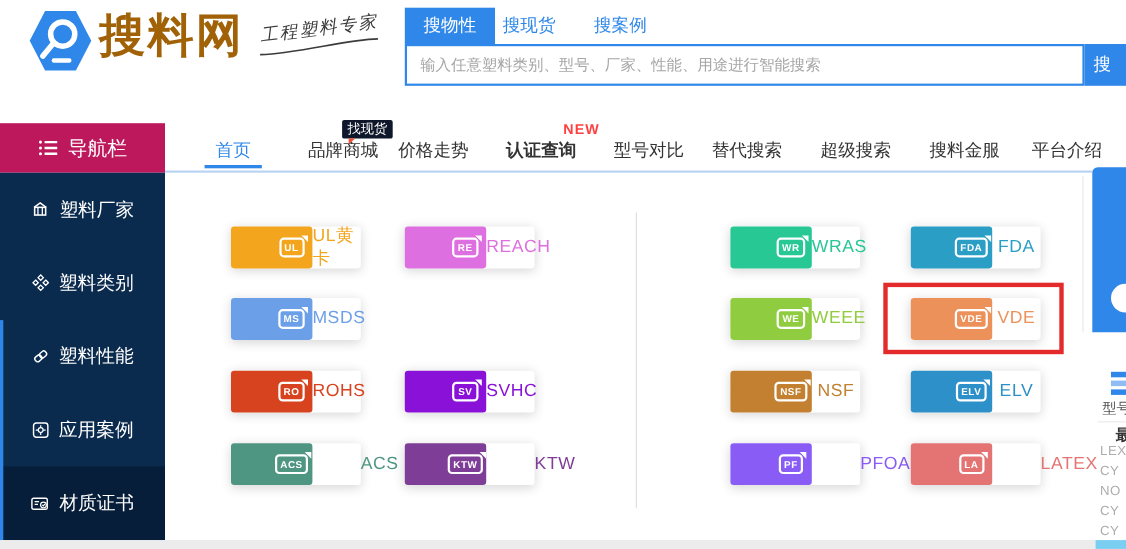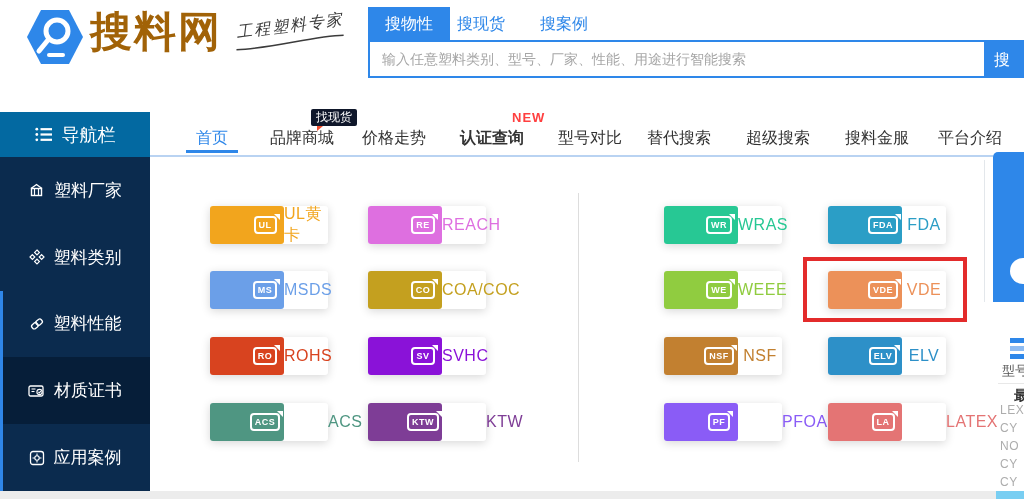--- a/index.html
+++ b/index.html
@@ -15,26 +15,26 @@
   .tab-active{left:368px;top:7px;background:#2E87E9;color:#fff;padding:0 17px;}
   .tab-idle{color:#2E87E9;top:7px;}
   .tab-2{left:457px;} .tab-3{left:540px;}
   .search-input{left:368px;top:40px;width:618px;height:38px;border:2px solid #2E87E9;
       box-sizing:border-box;padding:0 12px;font-size:14px;color:#333;outline:none;}
   .search-input::placeholder{color:#A6A6A6;}
   .search-btn{left:986px;top:40px;width:38px;height:38px;background:#2E87E9;color:#fff;
       font-size:16px;line-height:38px;text-align:left;padding-left:8px;border:none;}
 
   
-  .side-header{left:0;top:112px;width:150px;height:45px;background:#0369a1;color:#fff;
+  .side-header{left:0;top:112px;width:150px;height:45px;background:#be185d;color:#fff;
       display:flex;align-items:center;justify-content:center;gap:9px;font-size:18px;}
   .nav-line{left:150px;top:155px;width:843px;height:2px;background:#B9D3F2;}
   .nav-item{top:126px;height:24px;line-height:24px;font-size:16px;color:#333;text-align:center;cursor:pointer;}
   .nav-item.on{color:#2E87E9;}
-  .n1{left:186px;width:52px;} .n2{left:268px;width:68px;text-align:center;} .n3{left:360px;width:68px;}
+  .n1{left:186px;width:52px;} .n2{left:278px;width:68px;text-align:center;} .n3{left:360px;width:68px;}
   .n4{left:458px;width:68px;font-weight:bold;} .n5{left:556px;width:68px;} .n6{left:645px;width:68px;}
   .n7{left:744px;width:68px;} .n8{left:843px;width:68px;} .n9{left:936px;width:68px;}
   .nav-underline{left:186px;top:150px;width:52px;height:3px;background:#2E87E9;}
   .hot-badge{left:311px;top:109px;height:17px;line-height:17px;padding:0 5px;background:#0f172a;
       color:#fff;font-size:12px;border-radius:2px;}
   .hot-badge-tail{left:317px;top:126px;width:0;height:0;border-top:5px solid #F4502F;
       border-right:6px solid transparent;}
   .new-badge{left:512px;top:110px;color:#FF4040;font-size:13px;font-weight:bold;letter-spacing:1px;}
 
   
@@ -144,38 +144,38 @@
     </div>
     <div class="side-item">
       <svg width="16" height="16" viewBox="0 0 16 16">
         <g transform="rotate(-40 8 8)">
           <rect x="2" y="5.5" width="6.5" height="5" rx="2" fill="none" stroke="#fff" stroke-width="1.3"></rect>
           <rect x="7.5" y="5.5" width="6.5" height="5" rx="2" fill="none" stroke="#fff" stroke-width="1.3"></rect>
         </g>
       </svg>
       <span>塑料性能</span>
     </div>
+    <div class="side-item">
+      <svg width="16" height="16" viewBox="0 0 16 16">
+        <rect x="1.5" y="1.5" width="13" height="13" rx="2.5" fill="none" stroke="#fff" stroke-width="1.3"></rect>
+        <circle cx="8" cy="8" r="2.2" fill="none" stroke="#fff" stroke-width="1.1"></circle>
+        <path d="M8 3.5v2.3 M8 10.2v2.3 M3.5 8h2.3 M10.2 8h2.3" stroke="#fff" stroke-width="1.1"></path>
+      </svg>
+      <span>应用案例</span>
+    </div>
     <div class="side-item on">
       <svg width="17" height="16" viewBox="0 0 17 16">
         <rect x="1" y="3" width="14" height="10" rx="1.5" fill="none" stroke="#fff" stroke-width="1.3"></rect>
         <line x1="3.5" y1="6" x2="7.5" y2="6" stroke="#fff" stroke-width="1.1"></line>
         <line x1="3.5" y1="8.5" x2="6.5" y2="8.5" stroke="#fff" stroke-width="1.1"></line>
         <circle cx="11.5" cy="9" r="2.6" fill="none" stroke="#fff" stroke-width="1.1"></circle>
         <path d="M10.4 9l.9.9 1.5-1.7" fill="none" stroke="#fff" stroke-width="1.1"></path>
       </svg>
       <span>材质证书</span>
     </div>
-    <div class="side-item">
-      <svg width="16" height="16" viewBox="0 0 16 16">
-        <rect x="1.5" y="1.5" width="13" height="13" rx="2.5" fill="none" stroke="#fff" stroke-width="1.3"></rect>
-        <circle cx="8" cy="8" r="2.2" fill="none" stroke="#fff" stroke-width="1.1"></circle>
-        <path d="M8 3.5v2.3 M8 10.2v2.3 M3.5 8h2.3 M10.2 8h2.3" stroke="#fff" stroke-width="1.1"></path>
-      </svg>
-      <span>应用案例</span>
-    </div>
   </div>
   <div class="abs side-strip"></div>
 
   <div class="abs divider-v"></div>
 
   <div class="abs cert-card col1 row1" style="--c: #F2A51D;">
     <div class="cert-icon">
         <span class="doc-badge">UL<i class="doc-fold"></i></span>
       </div>
     <div class="cert-label">UL黄卡</div>
@@ -197,26 +197,20 @@
         <span class="doc-badge">ACS<i class="doc-fold"></i></span>
       </div>
     <div class="cert-label">ACS</div>
   </div>
 
   <div class="abs cert-card col2 row1" style="--c: #DE6FE0;">
     <div class="cert-icon">
         <span class="doc-badge">RE<i class="doc-fold"></i></span>
       </div>
     <div class="cert-label">REACH</div>
-  </div>
-  <div class="abs cert-card col2 row2" style="--c: #C4A01F;">
-    <div class="cert-icon">
-        <span class="doc-badge">CO<i class="doc-fold"></i></span>
-      </div>
-    <div class="cert-label">COA/COC</div>
   </div>
   <div class="abs cert-card col2 row3" style="--c: #8A12D8;">
     <div class="cert-icon">
         <span class="doc-badge">SV<i class="doc-fold"></i></span>
       </div>
     <div class="cert-label">SVHC</div>
   </div>
   <div class="abs cert-card col2 row4" style="--c: #7E3D96;">
     <div class="cert-icon">
         <span class="doc-badge">KTW<i class="doc-fold"></i></span>

